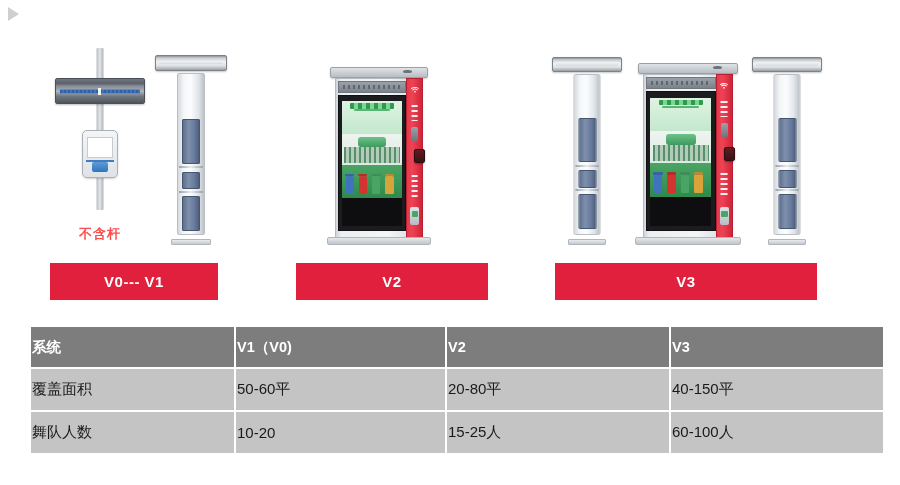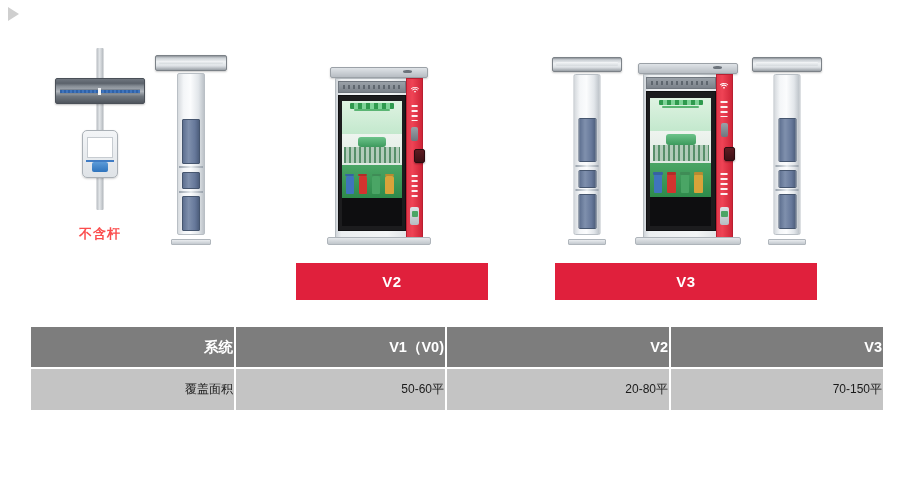--- a/index.html
+++ b/index.html
@@ -225,30 +225,30 @@
     border-spacing: 2px;
     background: #ffffff;
     table-layout: fixed;
   }
   .spec-table th {
     background: #7d7d7d;
     color: #ffffff;
     font-size: 14.5px;
     font-weight: 700;
     height: 40px;
-    text-align: right;
+    text-align: left;
     border: 0;
   }
   .spec-table td {
     background: #c4c4c4;
     color: #1a1a1a;
-    font-size: 12px;
+    font-size: 15px;
     font-weight: 400;
     height: 41px;
-    text-align: right;
+    text-align: left;
     border: 0;
   }
 </style>
 </head>
 <body>
 
 <div id="page">
 
   <div class="play-arrow"></div>
 
@@ -383,20 +383,21 @@
         <div class="col-seam" style="top:56.5%;"></div>
         <div class="col-panel" style="top:60%; height:11%;"></div>
         <div class="col-seam" style="top:72%;"></div>
         <div class="col-panel" style="top:75%; height:22%;"></div>
       </div>
       <div class="col-base" style="width:38px; height:6px;"></div>
     </div>
 
   </div>
 
+  <div class="banner" style="left:50px; top:263px; width:168px; height:37px;">V0--- V1</div>
   <div class="banner" style="left:296px; top:263px; width:192px; height:37px;">V2</div>
   <div class="banner" style="left:555px; top:263px; width:262px; height:37px;">V3</div>
 
   <table class="spec-table" style="left:29px; top:325px; width:854px;">
     <colgroup>
       <col style="width:203px;">
         <col style="width:209px;">
       <col style="width:222px;">
         <col style="width:212px;">
     </colgroup>
@@ -406,18 +407,24 @@
         <th>V1（V0)</th>
         <th>V2</th>
         <th>V3</th>
       </tr>
     </thead>
     <tbody>
       <tr>
         <td>覆盖面积</td>
         <td>50-60平</td>
         <td>20-80平</td>
-        <td>70-150平</td>
+        <td>40-150平</td>
+      </tr>
+      <tr>
+        <td>舞队人数</td>
+        <td>10-20</td>
+        <td>15-25人</td>
+        <td>60-100人</td>
       </tr>
     </tbody>
   </table>
 
 </div>
 
 </body></html>

